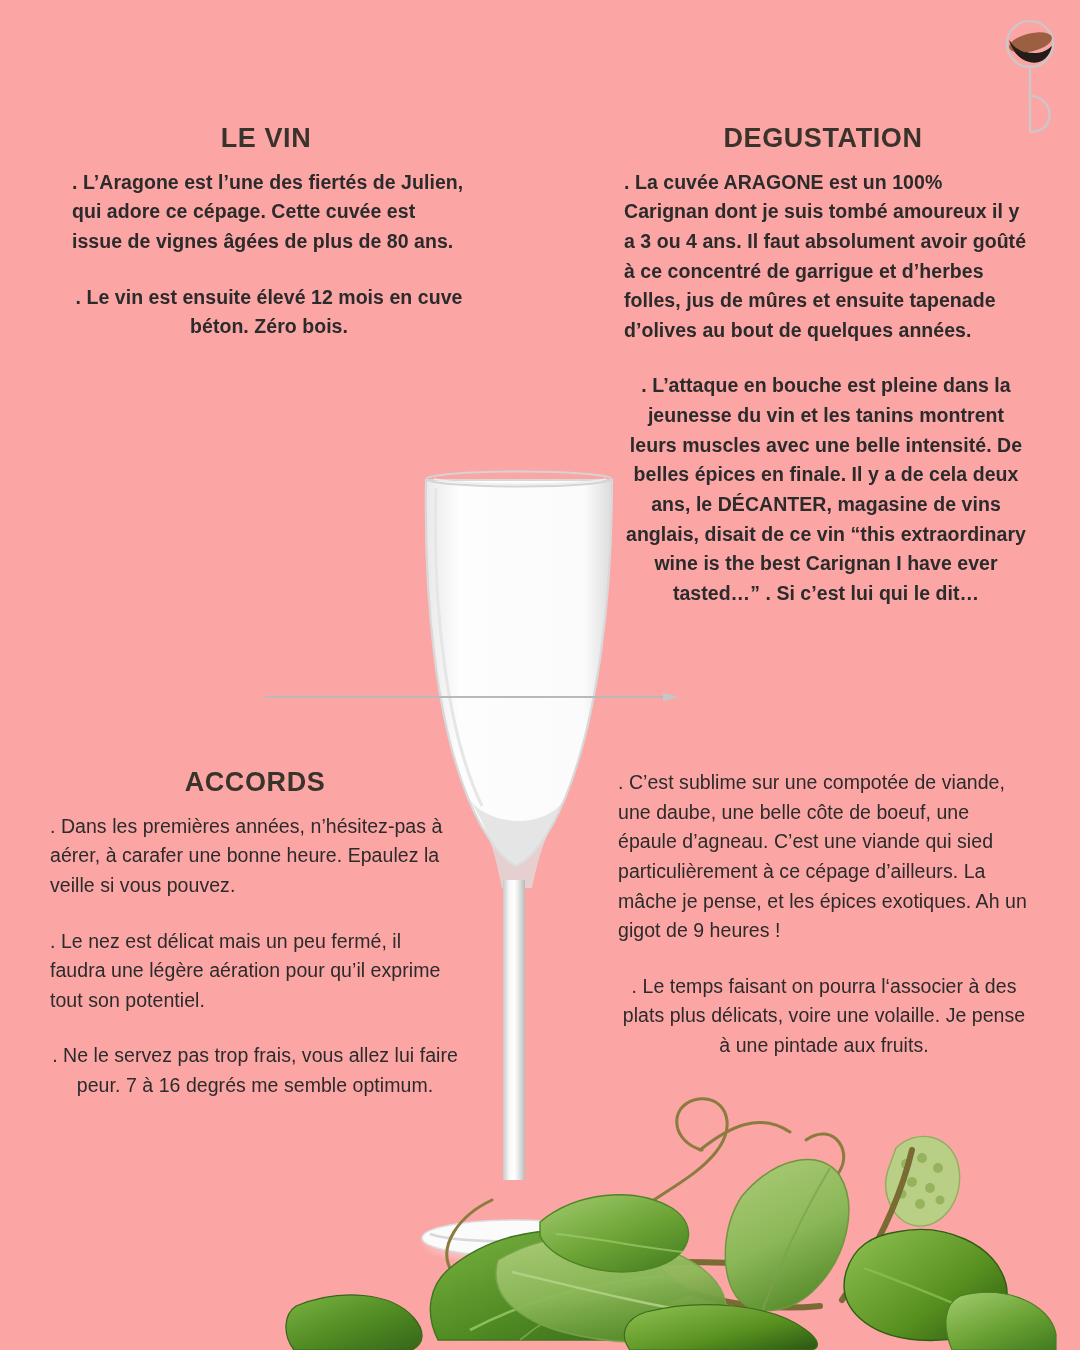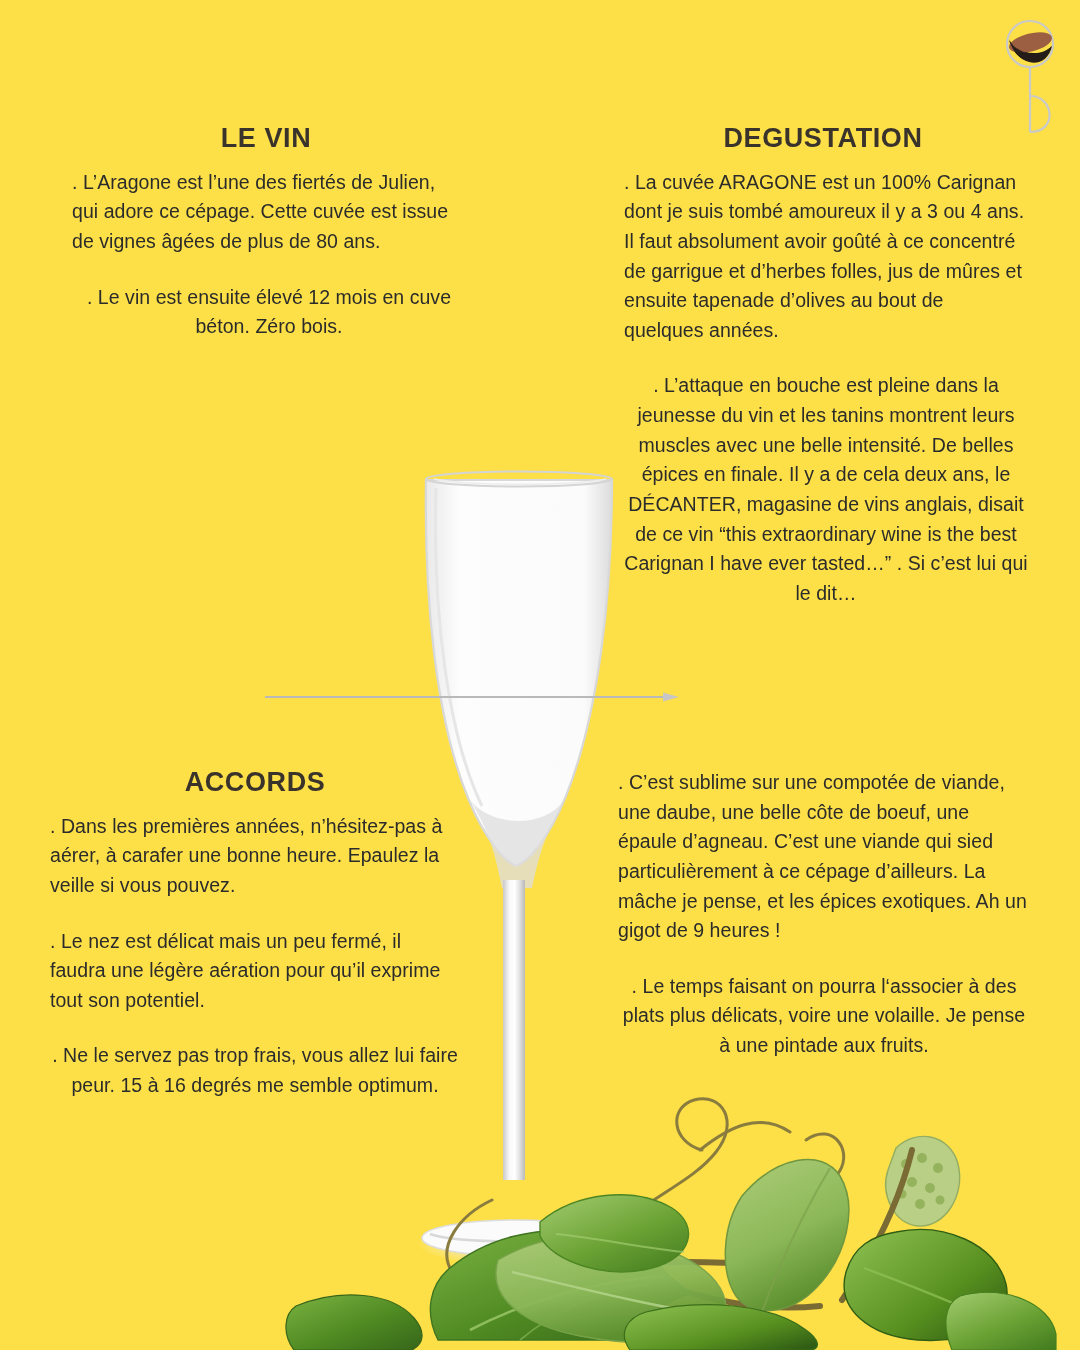--- a/index.html
+++ b/index.html
@@ -7,21 +7,21 @@
     padding: 0;
     background: #ffffff;
   }
   body {
     font-family: "Liberation Sans", sans-serif;
   }
   #page {
     position: relative;
     width: 1080px;
     height: 1350px;
-    background: #fde047;
+    background: #fca5a5;
     overflow: hidden;
   }
 
   
   #art-layer {
     position: absolute;
     left: 0; top: 0;
     width: 1080px;
     height: 1350px;
     pointer-events: none;
@@ -69,21 +69,21 @@
   }
   .para:last-child { margin-bottom: 0; text-align: center; }
 
   
   #col-le-vin      { left: 66px;  top: 124px; width: 400px; }
   #col-degustation { left: 618px; top: 124px; width: 410px; }
   #col-service     { left: 50px;  top: 768px; width: 410px; }
   #col-accords     { left: 618px; top: 768px; width: 412px; }
 
   #col-le-vin .para,
-  #col-degustation .para { padding-left: 6px; }
+  #col-degustation .para { padding-left: 6px; font-weight: bold; }
 
   
   #mid-divider {
     position: absolute;
     left: 265px;
     top: 692px;
     width: 415px;
     height: 10px;
     z-index: 1;
   }
@@ -271,21 +271,21 @@
   <section class="col" id="col-degustation">
     <h2 class="section-title">DEGUSTATION</h2>
     <p class="para">. La cuvée ARAGONE est un 100% Carignan dont je suis tombé amoureux il y a 3 ou 4 ans. Il faut absolument avoir goûté à ce concentré de garrigue et d’herbes folles, jus de mûres et ensuite tapenade d’olives au bout de quelques années.</p>
     <p class="para">. L’attaque en bouche est pleine dans la jeunesse du vin et les tanins montrent leurs muscles avec une belle intensité. De belles épices en finale. Il y a de cela deux ans, le DÉCANTER, magasine de vins anglais, disait de ce vin “this extraordinary wine is the best Carignan I have ever tasted…” . Si c’est lui qui le dit…</p>
   </section>
 
   <section class="col" id="col-service">
     <h2 class="section-title">ACCORDS</h2>
     <p class="para">. Dans les premières années, n’hésitez-pas à aérer, à carafer une bonne heure. Epaulez la veille si vous pouvez.</p>
     <p class="para">. Le nez est délicat mais un peu fermé, il faudra une légère aération pour qu’il exprime tout son potentiel.</p>
-    <p class="para">. Ne le servez pas trop frais, vous allez lui faire peur. 15 à 16 degrés me semble optimum.</p>
+    <p class="para">. Ne le servez pas trop frais, vous allez lui faire peur. 7 à 16 degrés me semble optimum.</p>
   </section>
 
   <section class="col" id="col-accords">
     <p class="para">. C’est sublime sur une compotée de viande, une daube, une belle côte de boeuf, une épaule d’agneau. C’est une viande qui sied particulièrement à ce cépage d’ailleurs. La mâche je pense, et les épices exotiques. Ah un gigot de 9 heures !</p>
     <p class="para">. Le temps faisant on pourra l‘associer à des plats plus délicats, voire une volaille. Je pense à une pintade aux fruits.</p>
   </section>
 
 </div>
 
 </body></html>

